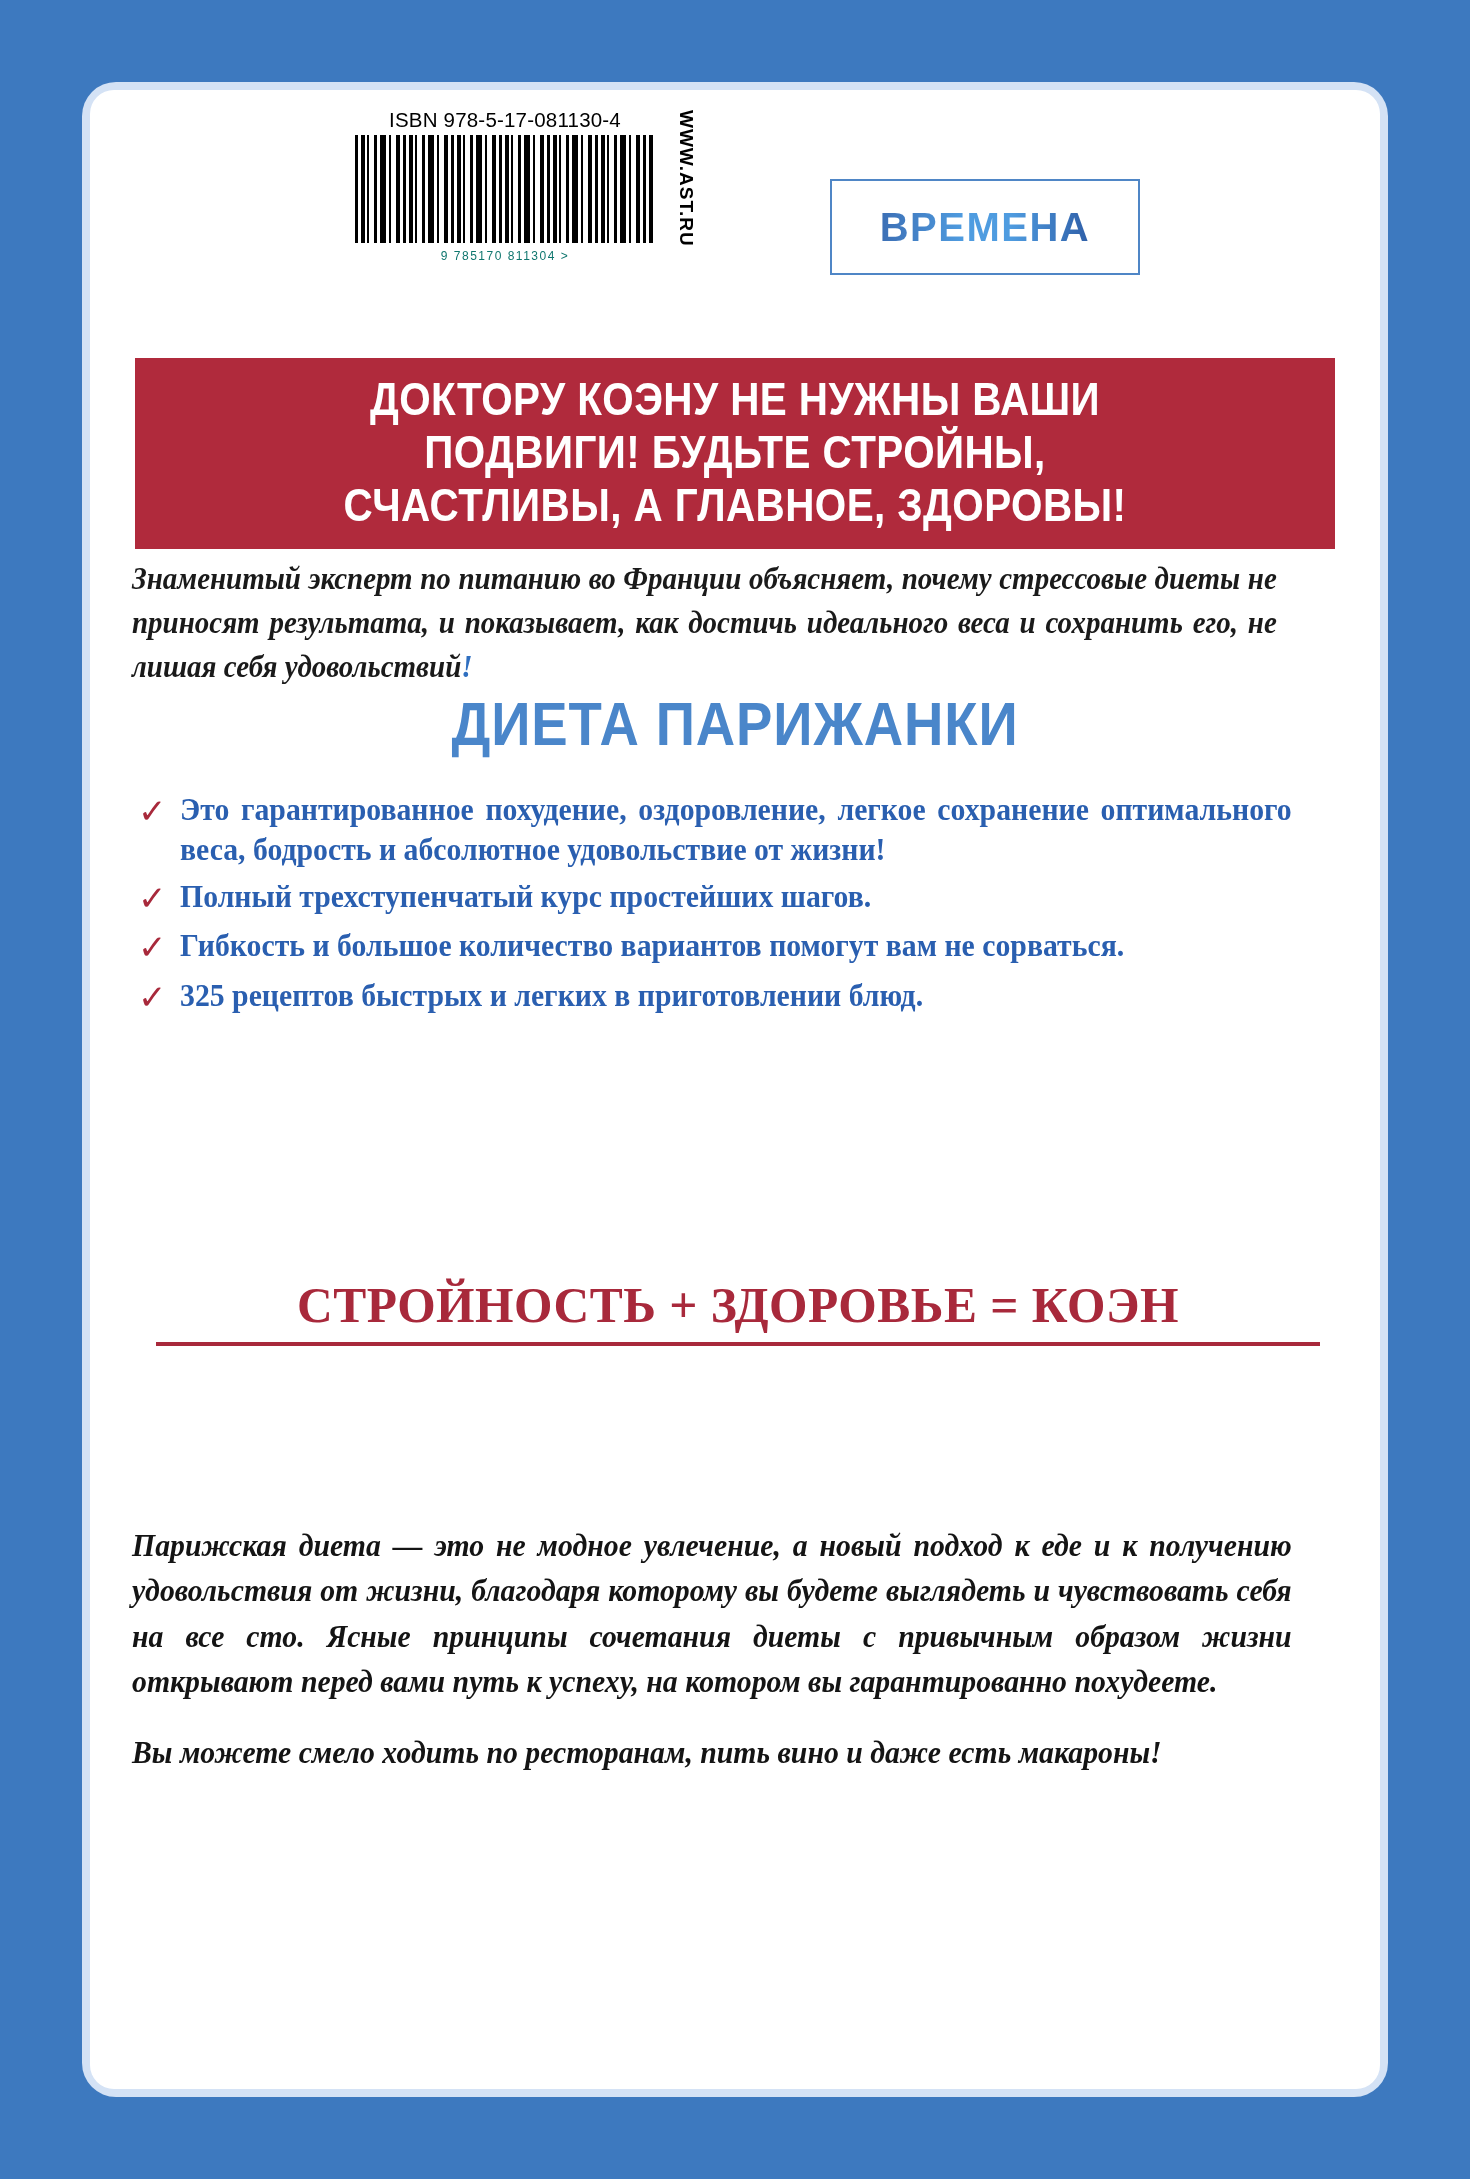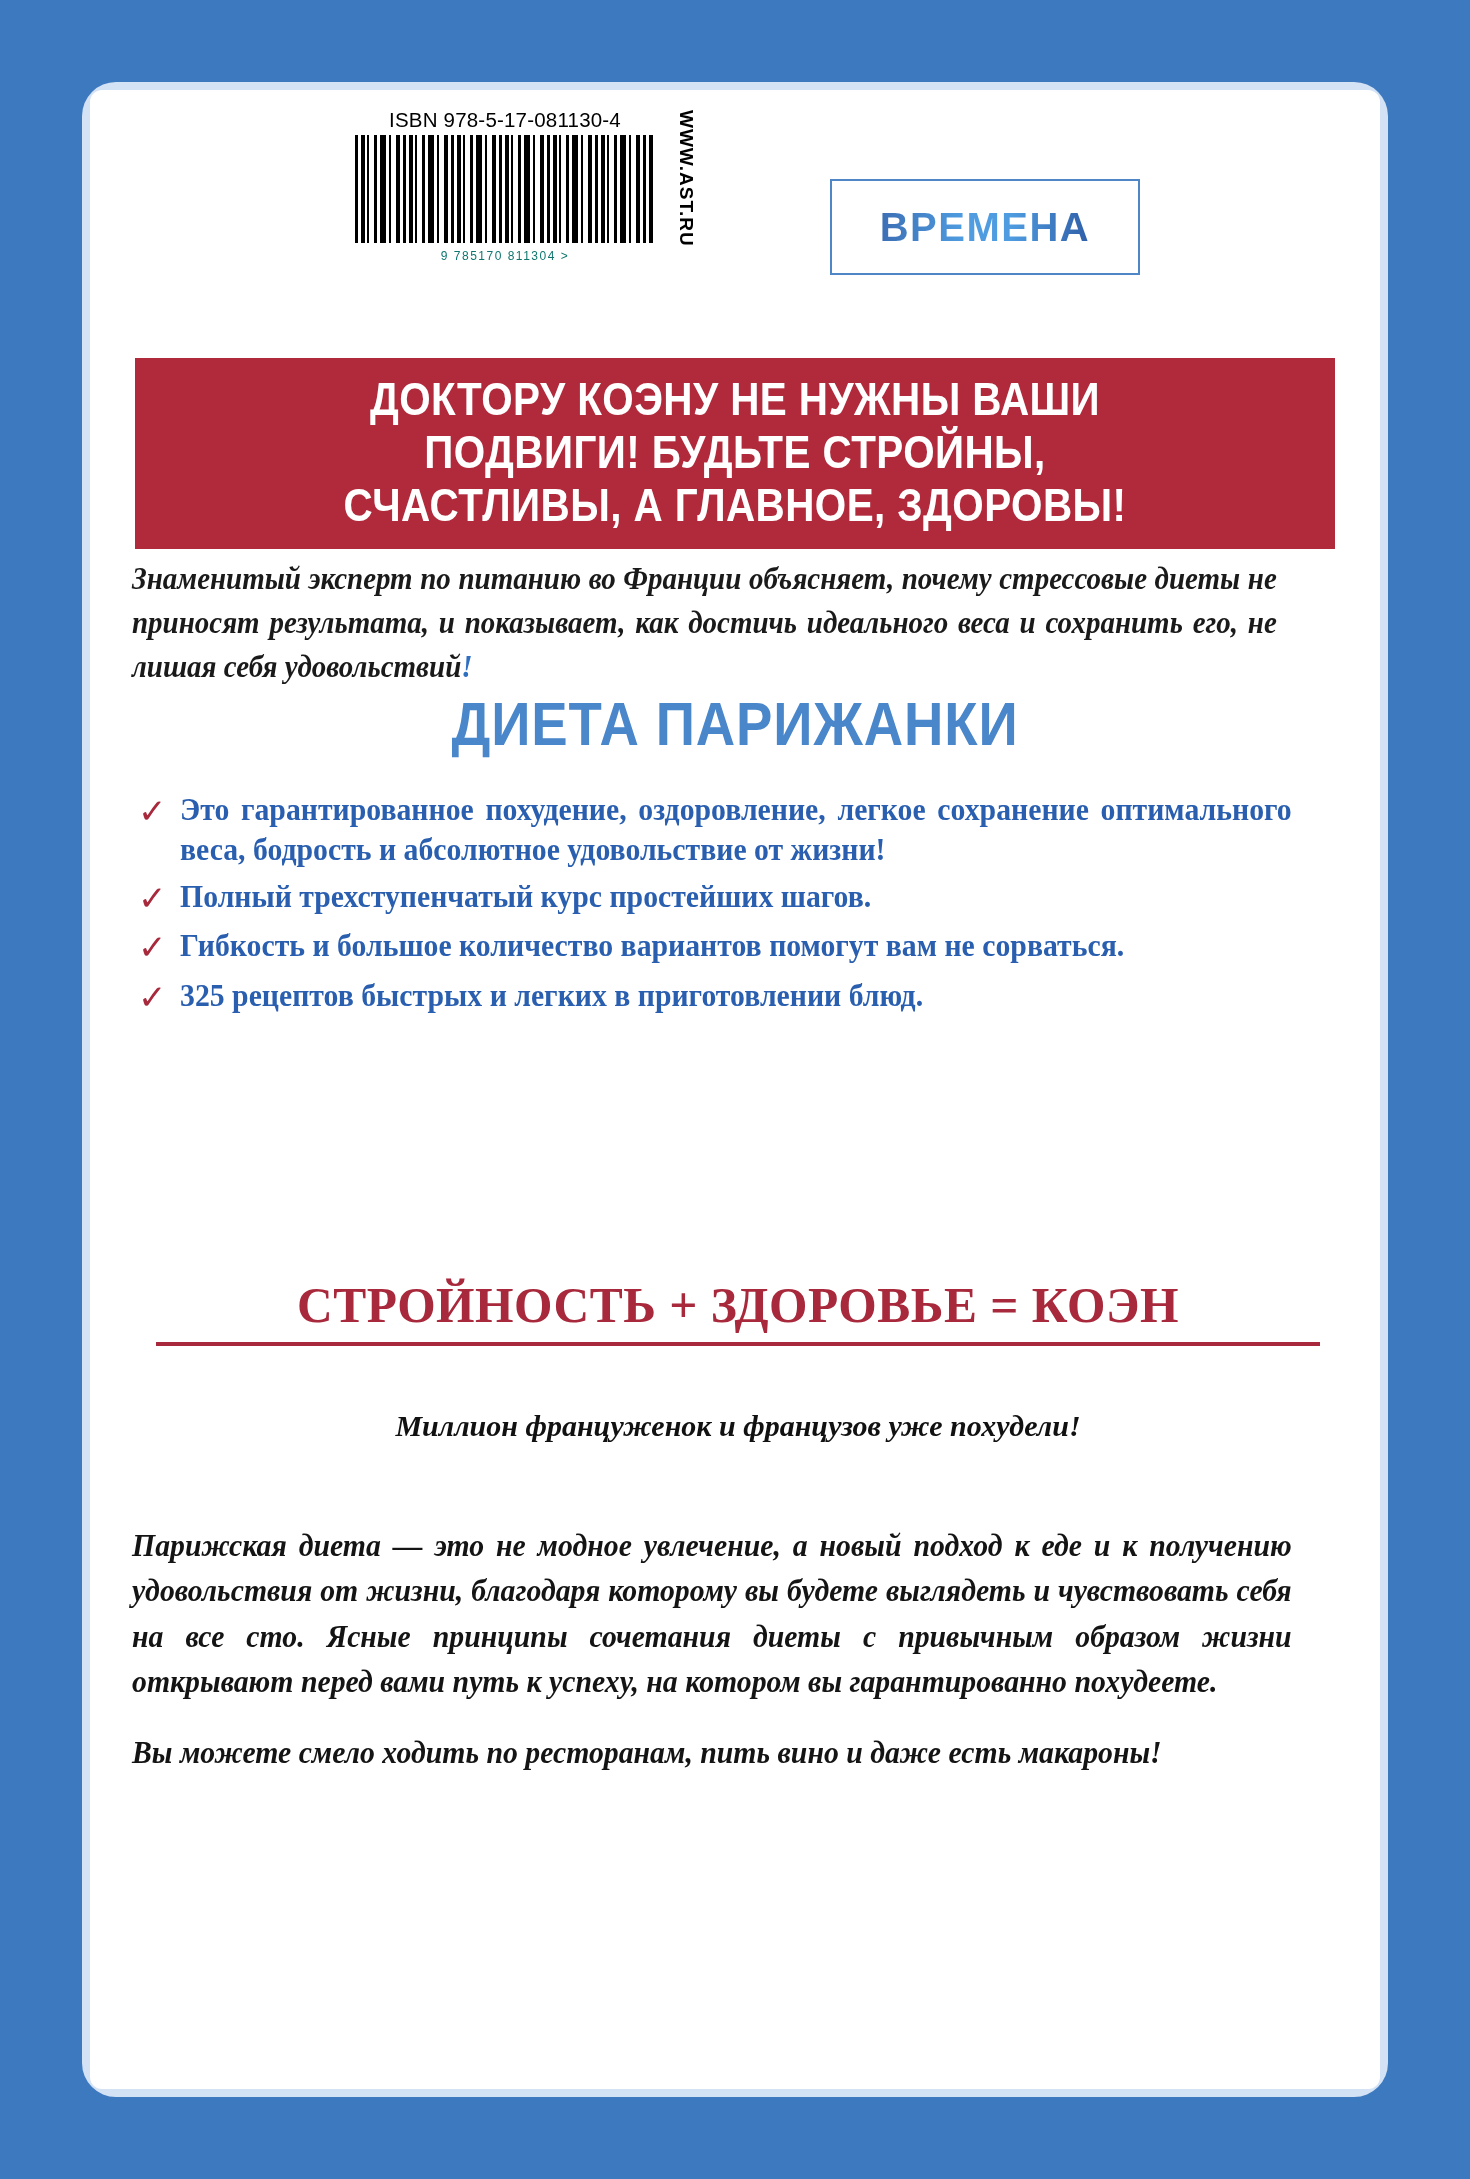--- a/index.html
+++ b/index.html
@@ -27,21 +27,21 @@
     border-radius: 34px;
     box-sizing: border-box;
   }
   .panel {
     position: absolute;
     left: 90px;
     top: 90px;
     width: 1290px;
     height: 1999px;
     background: #ffffff;
-    border-radius: 12px;
+    border-radius: 24px;
     box-sizing: border-box;
   }
 
   
   .toprow {
     position: absolute;
     left: 0;
     top: 0;
     width: 1290px;
     height: 260px;
@@ -313,21 +313,20 @@
       </div>
       <div class="bullet">
         <span class="check-icon">✓</span>
         <span class="bullet-text nojust">325 рецептов быстрых и легких в приготовлении блюд.</span>
       </div>
     </div>
 
     <div class="slogan">СТРОЙНОСТЬ + ЗДОРОВЬЕ = КОЭН</div>
 
     <div class="quote">
-      <div>Миллион француженок и французов уже похудели!</div>
     </div>
 
     <div class="closing">
       <p>Парижская диета — это не модное увлечение, а новый подход к еде и к получению удовольствия от жизни, благодаря которому вы будете выглядеть и чувствовать себя на все сто. Ясные принципы сочетания диеты с привычным образом жизни открывают перед вами путь к успеху, на котором вы гарантированно похудеете.</p>
       <p class="last">Вы можете смело ходить по ресторанам, пить вино и даже есть макароны!</p>
     </div>
 
   </div>
 </div>
 

